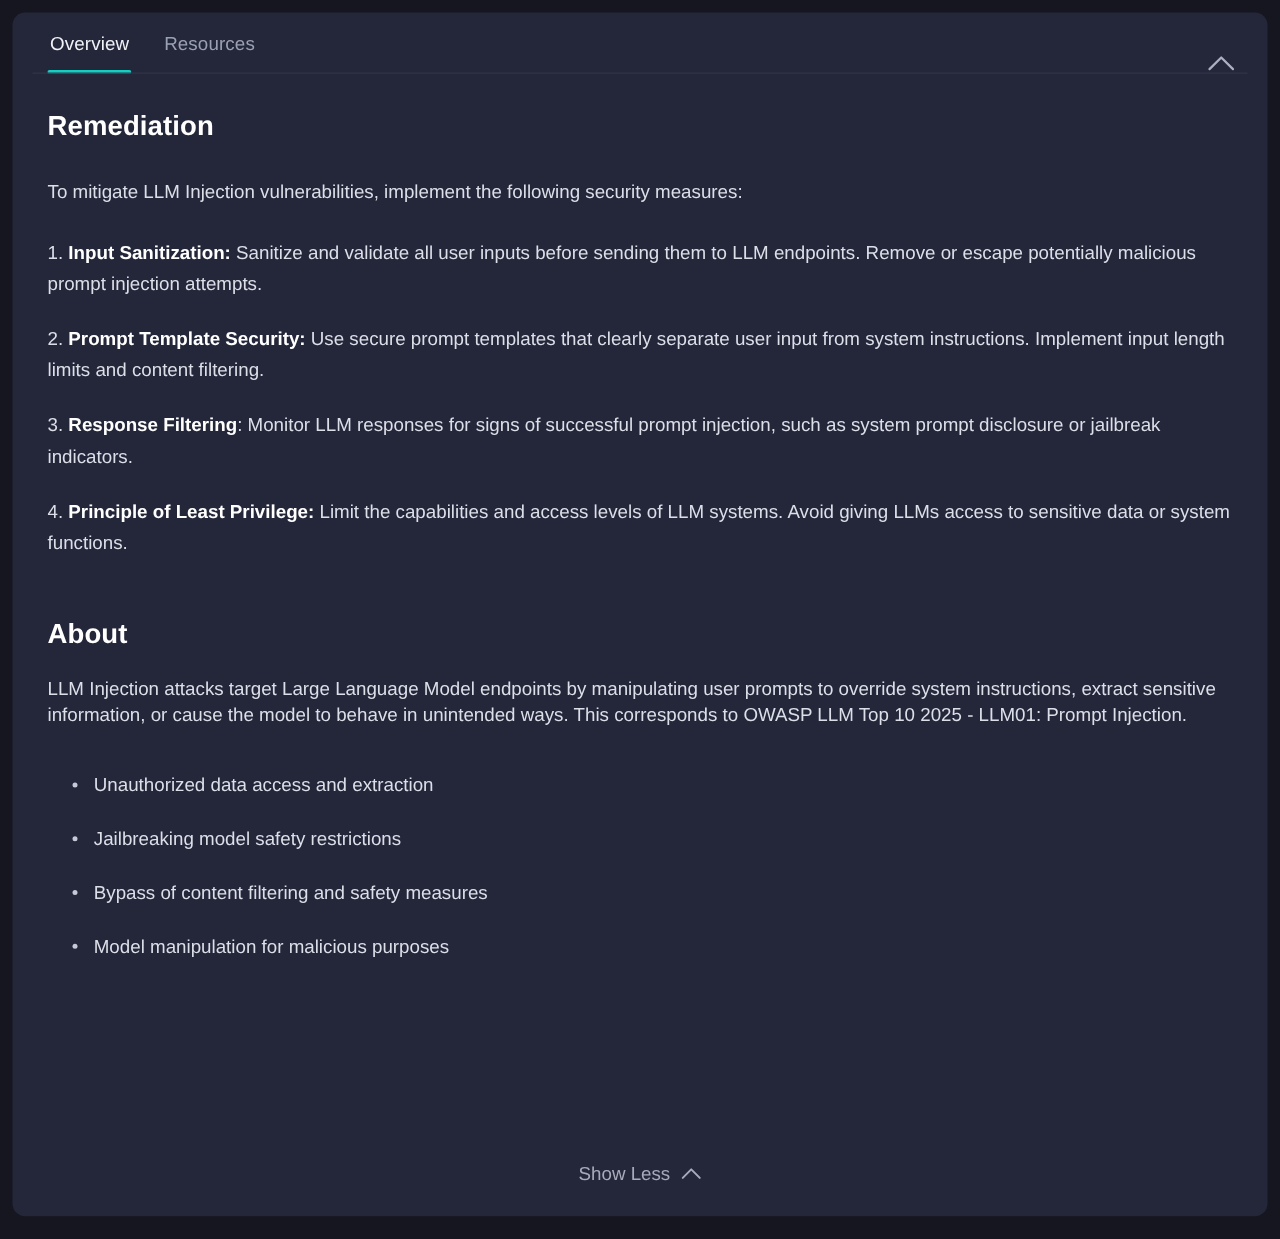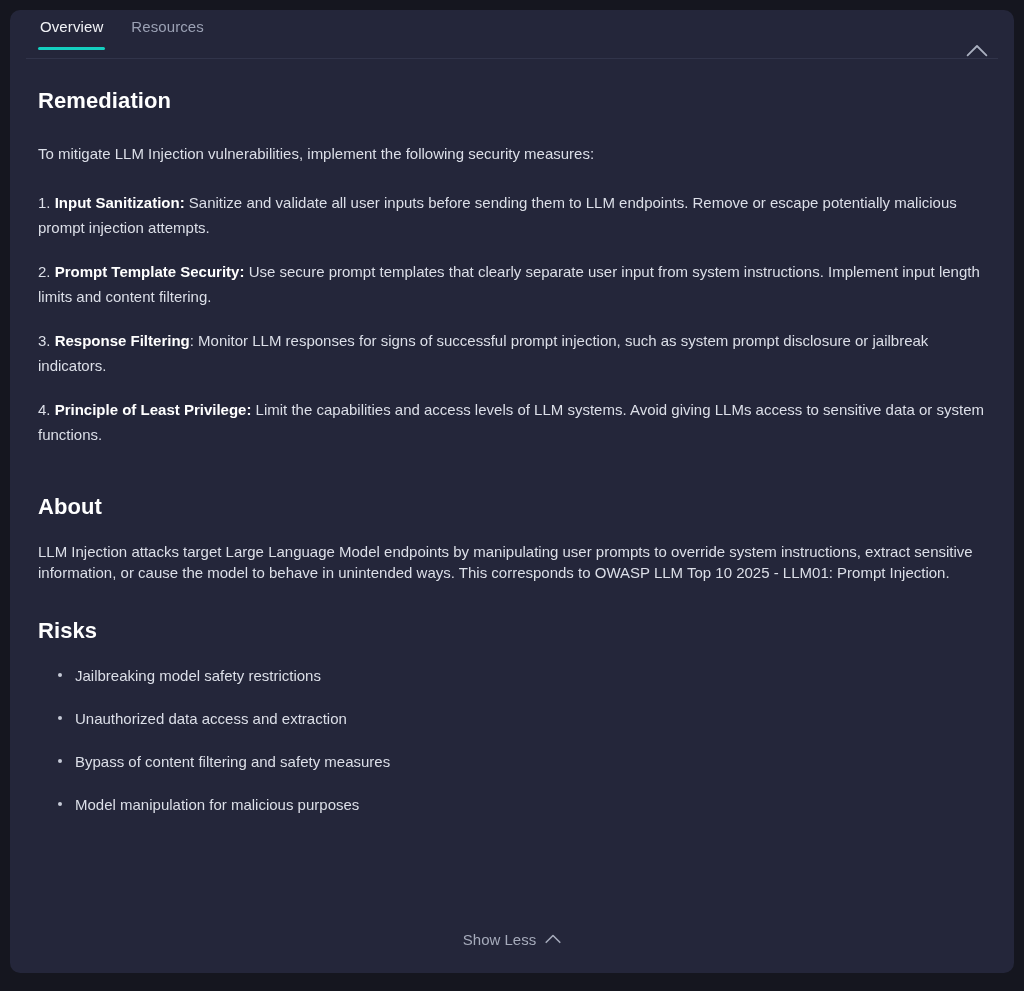--- a/index.html
+++ b/index.html
@@ -30,21 +30,21 @@
   
   .tabbar {
     position: relative;
     height: 49px;
     padding: 0 16px 0 16px;
     display: flex;
     align-items: flex-start;
   }
   .tabs {
     display: flex;
-    align-items: center;
+    align-items: flex-end;
     height: 49px;
     gap: 0px;
   }
   .tab {
     position: relative;
     font-size: 15px;
     line-height: 1;
     color: #9ba1b4;
     padding: 0 14px 16px 14px;
     cursor: pointer;
@@ -230,26 +230,25 @@
     <p class="step"><span>4.</span> <b>Principle of Least Privilege:</b> <span>Limit the capabilities and access levels of LLM systems. Avoid giving LLMs access to sensitive data or system functions.</span></p>
 
     <div class="about-gap"></div>
 
     <h2 class="section-title about">About</h2>
 
     <p class="about-body">LLM Injection attacks target Large Language Model endpoints by manipulating user prompts to override system instructions, extract sensitive information, or cause the model to behave in unintended ways. This corresponds to OWASP LLM Top 10 2025 - LLM01: Prompt Injection.</p>
 
     <div class="risks-gap"></div>
 
-    <h2 class="section-title risks">Risks</h2>
 
 
     <ul class="risk-list">
+      <li>Unauthorized data access and extraction</li>
       <li>Jailbreaking model safety restrictions</li>
-      <li>Unauthorized data access and extraction</li>
       <li>Bypass of content filtering and safety measures</li>
       <li>Model manipulation for malicious purposes</li>
     </ul>
 
   </div>
 
   <div class="footer">
     <div class="show-less">
       <span>Show Less</span>
       <svg width="16" height="10" viewBox="0 0 16 10" fill="none" xmlns="http://www.w3.org/2000/svg">

